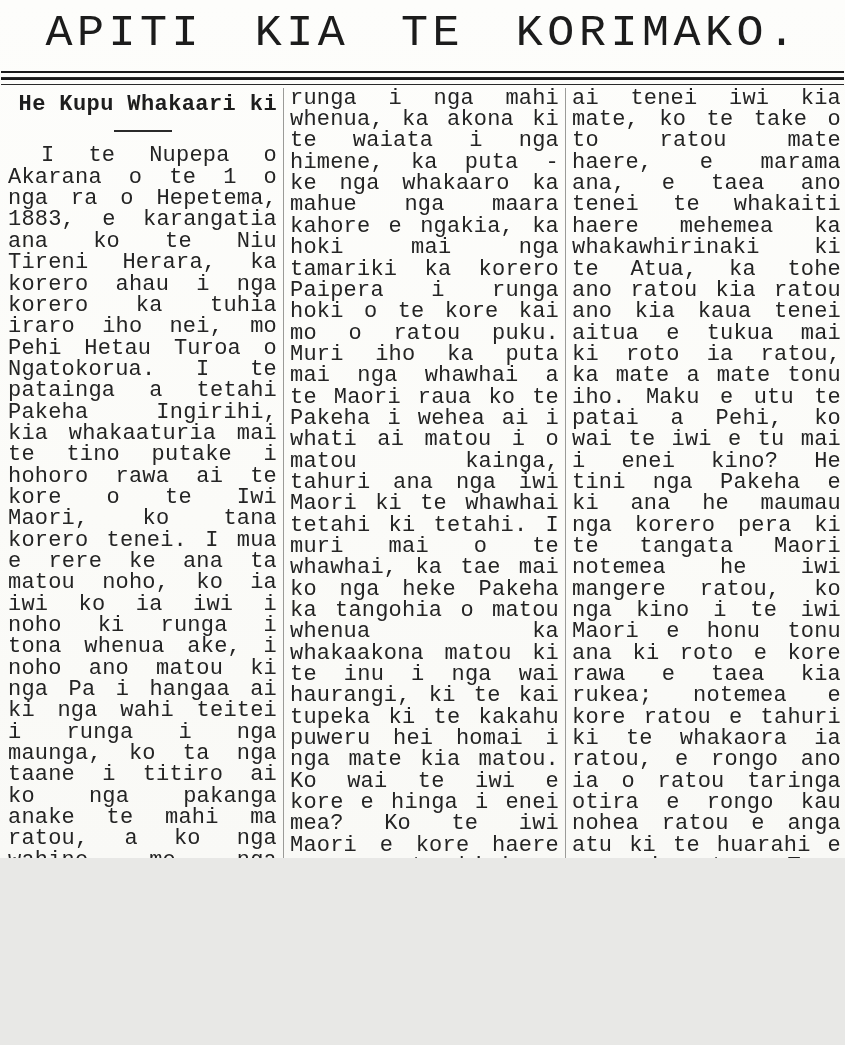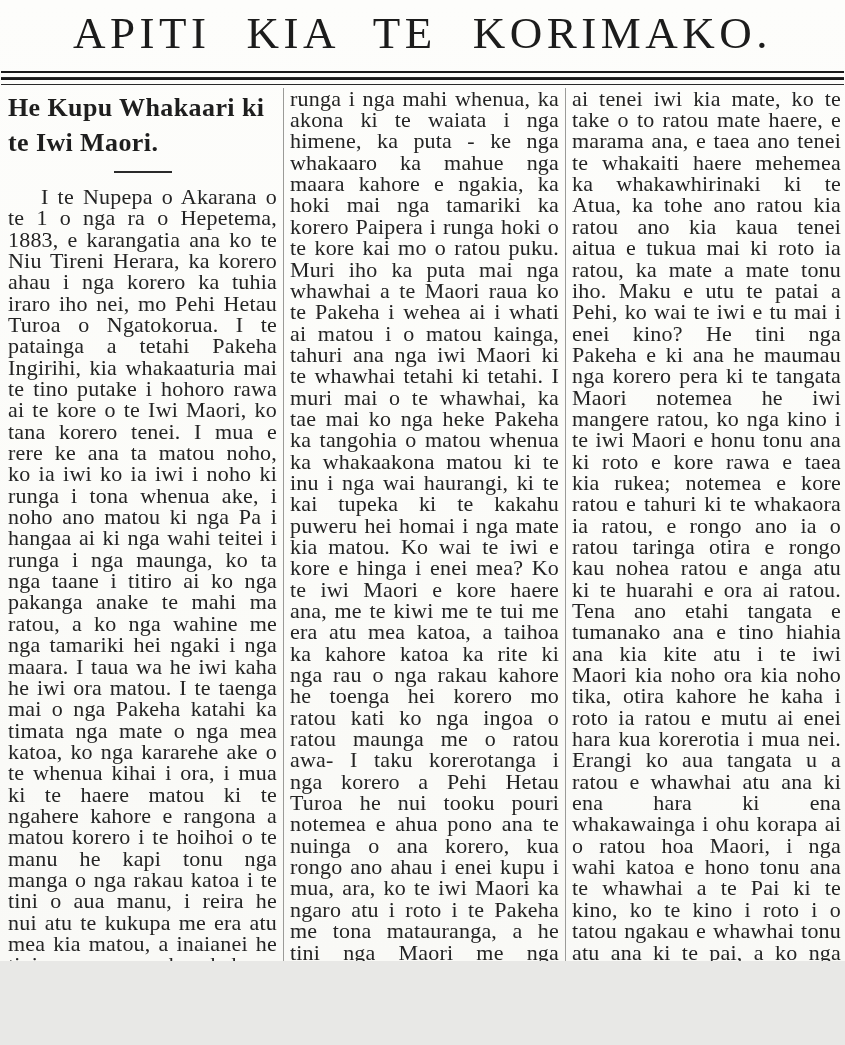--- a/index.html
+++ b/index.html
@@ -3,26 +3,26 @@
 <meta charset="utf-8">
 <style>
   html, body {
     margin: 0;
     padding: 0;
     background: #e8e8e6;
   }
   .page {
     position: relative;
     width: 845px;
-    height: 961px;
+    height: 858px;
     margin: 0 auto;
     background: linear-gradient(180deg, #fdfdfb 0%, #fbfbf8 60%, #f9f9f6 100%);
     color: #232323;
     overflow: hidden;
-    font-family: Liberation Serif, serif;
+    font-family: Liberation Mono, monospace;
   }
   .masthead {
     text-align: center;
     padding-top: 8px;
     font-size: 45px;
     font-weight: 400;
     letter-spacing: 0.10em;
     word-spacing: 0.45em;
     color: #1c1c1c;
     line-height: 1.15;
@@ -56,22 +56,22 @@
     overflow: hidden;
   }
   .col-rule {
     width: 1px;
     background: #9b9b98;
     margin: 0 6px;
     align-self: stretch;
   }
   .article-heading {
     margin: 2px 0 0 0;
-    text-align: left;
-    font-size: 26px;
+    text-align: right;
+    font-size: 22px;
     font-weight: 700;
     line-height: 1.35;
     letter-spacing: 0.4px;
     color: #1e1e1e;
   }
   .article-heading .h-line { display: block; }
   .heading-divider {
     width: 58px;
     border-top: 2.5px solid #2a2a2a;
     margin: 11px auto 13px auto;
@@ -97,21 +97,20 @@
   <div class="double-rule rule-top"></div>
 
 
   <div class="double-rule rule-bottom"></div>
 
   <div class="columns">
 
     <div class="col">
       <h2 class="article-heading">
         <span class="h-line">He Kupu Whakaari ki</span>
-        <span class="h-line">te Iwi Maori.</span>
       </h2>
       <div class="heading-divider"></div>
       <p class="body-text first">I te Nupepa o Akarana o te 1 o nga ra o Hepetema, 1883, e karangatia ana ko te Niu Tireni Herara, ka korero ahau i nga korero ka tuhia iraro iho nei, mo Pehi Hetau Turoa o Ngatokorua. I te patainga a tetahi Pakeha Ingirihi, kia whakaaturia mai te tino putake i hohoro rawa ai te kore o te Iwi Maori, ko tana korero tenei.  I mua e rere ke ana ta matou noho, ko ia iwi ko ia iwi i noho ki runga i tona whenua ake, i noho ano matou ki nga Pa i hangaa ai ki nga wahi teitei i runga i nga maunga, ko ta nga taane i titiro ai ko nga pakanga anake te mahi ma ratou, a ko nga wahine me nga tamariki hei ngaki i nga maara.  I taua wa he iwi kaha he iwi ora matou. I te taenga mai o nga Pakeha katahi ka timata nga mate o nga mea katoa, ko nga kararehe ake o te whenua kihai i ora, i mua ki te haere matou ki te ngahere kahore e rangona a matou korero i te hoihoi o te manu he kapi tonu nga manga o nga rakau katoa i te tini o aua manu, i reira he nui atu te kukupa me era atu mea kia matou, a inaianei he tini o nga manu kua kahore.  I nga tau kua pahure nei i ora ano te kakapo i roto i nga ngahere, a inaianei kua kore taua manu me te tini noa atu o era mea kua kahore katoa.  I era wa i tino mahia te whenua a nui noa atu te kai kia matou, a he torutoru nga kakahu i kakahu ai matou kati ano ko o matou kaitaka huruhuru manu me o matou ngeri.  I te taenga mai o nga Mihinare ka tangohia atu a matou tamariki i</p>
     </div>
 
     <div class="col-rule"></div>
 
     <div class="col">
       <p class="body-text">runga i nga mahi whenua, ka akona ki te waiata i nga himene, ka puta - ke nga whakaaro ka mahue nga maara kahore e ngakia, ka hoki mai nga tamariki ka korero Paipera i runga hoki o te kore kai mo o ratou puku. Muri iho ka puta mai nga whawhai a te Maori raua ko te Pakeha i wehea ai i whati ai matou i o matou kainga, tahuri ana nga iwi Maori ki te whawhai tetahi ki tetahi.  I muri mai o te whawhai, ka tae mai ko nga heke Pakeha ka tangohia o matou whenua ka whakaakona matou ki te inu i nga wai haurangi, ki te kai tupeka ki te kakahu puweru hei homai i nga mate kia matou. Ko wai te iwi e kore e hinga i enei mea?  Ko te iwi Maori e kore haere ana, me te kiwi me te tui me era atu mea katoa, a taihoa ka kahore katoa ka rite ki nga rau o nga rakau kahore he toenga hei korero mo ratou kati ko nga ingoa o ratou maunga me o ratou awa-  I taku korerotanga i nga korero a Pehi Hetau Turoa he nui tooku pouri notemea e ahua pono ana te nuinga o ana korero, kua rongo ano ahau i enei kupu i mua, ara, ko te iwi Maori ka ngaro atu i roto i te Pakeha me tona matauranga, a he tini nga Maori me nga Pakeha e mea ana ko te tukunga iho tenei, ara kahore he iwi hei arai i te mate o te iwi Maori.  Ko taaku tenei e pouri rawa ana ina rongo au e pera ana te korero a te tangata, a mamae ana te ngakau ki tenei whakaaro “ae ranei” ka ngaro atu ka memeha atu tenei iwi rangatira ano he haurahi e whitingia ana e te ra ngaro tonu atu i te whenua?  Ko taaku whakaaro tenei e taea ano te whakakahore i tenei aitua kino heaha ka tukua</p>
     </div>

